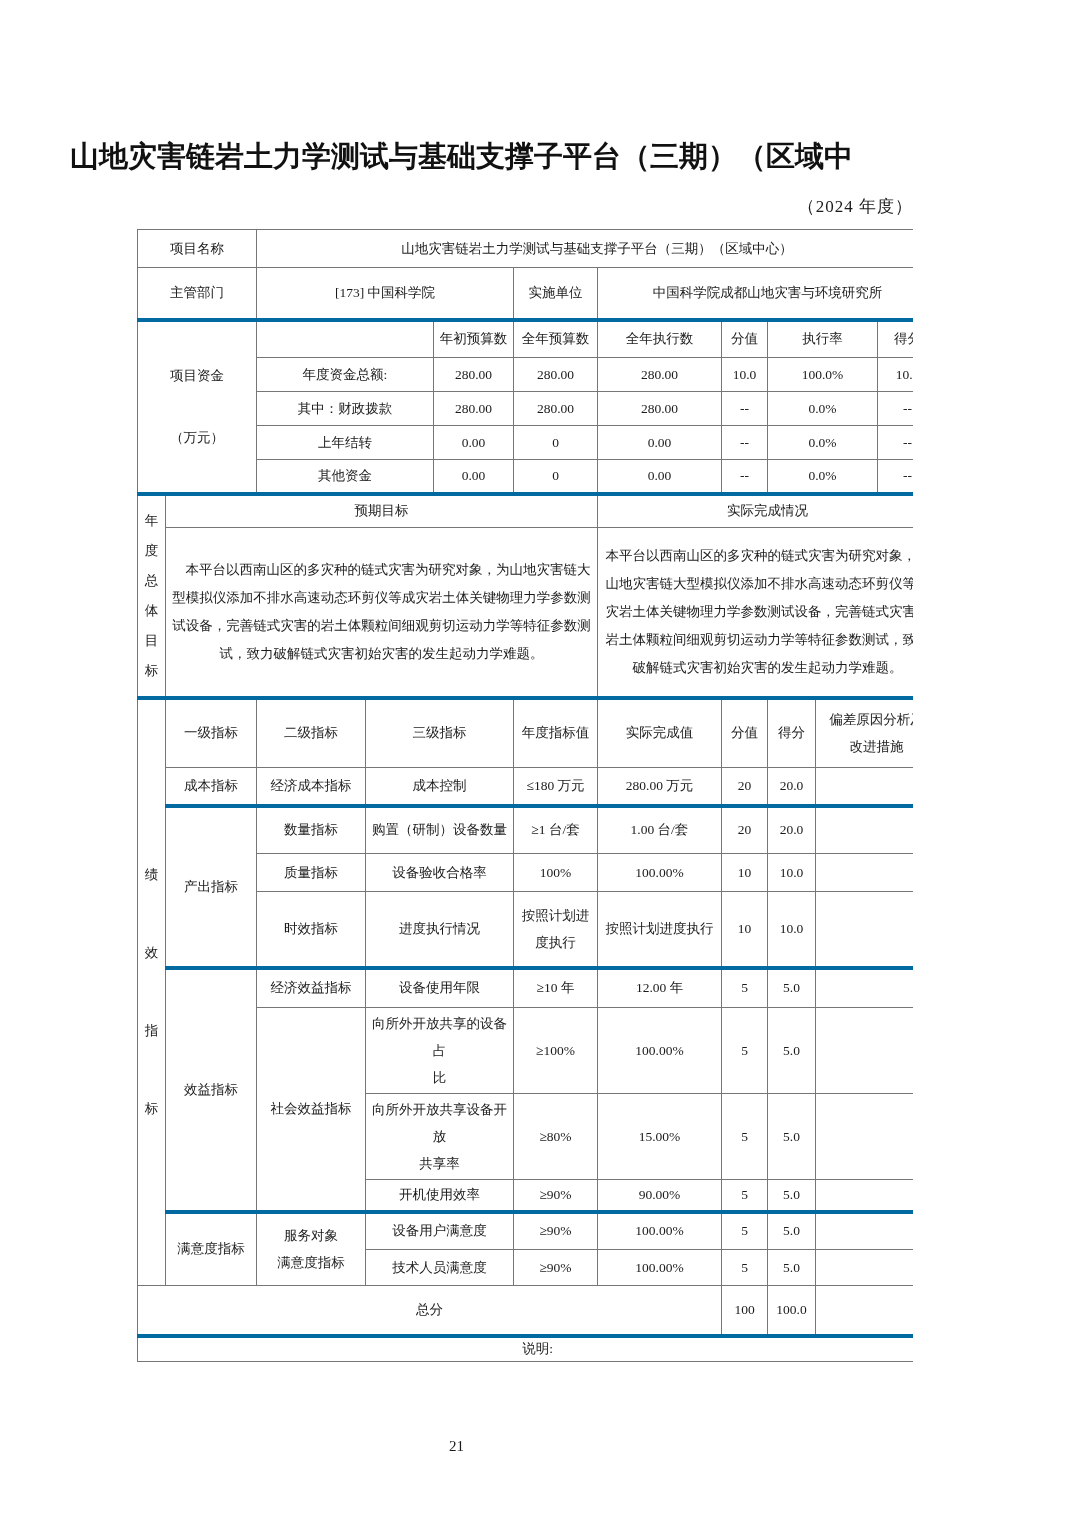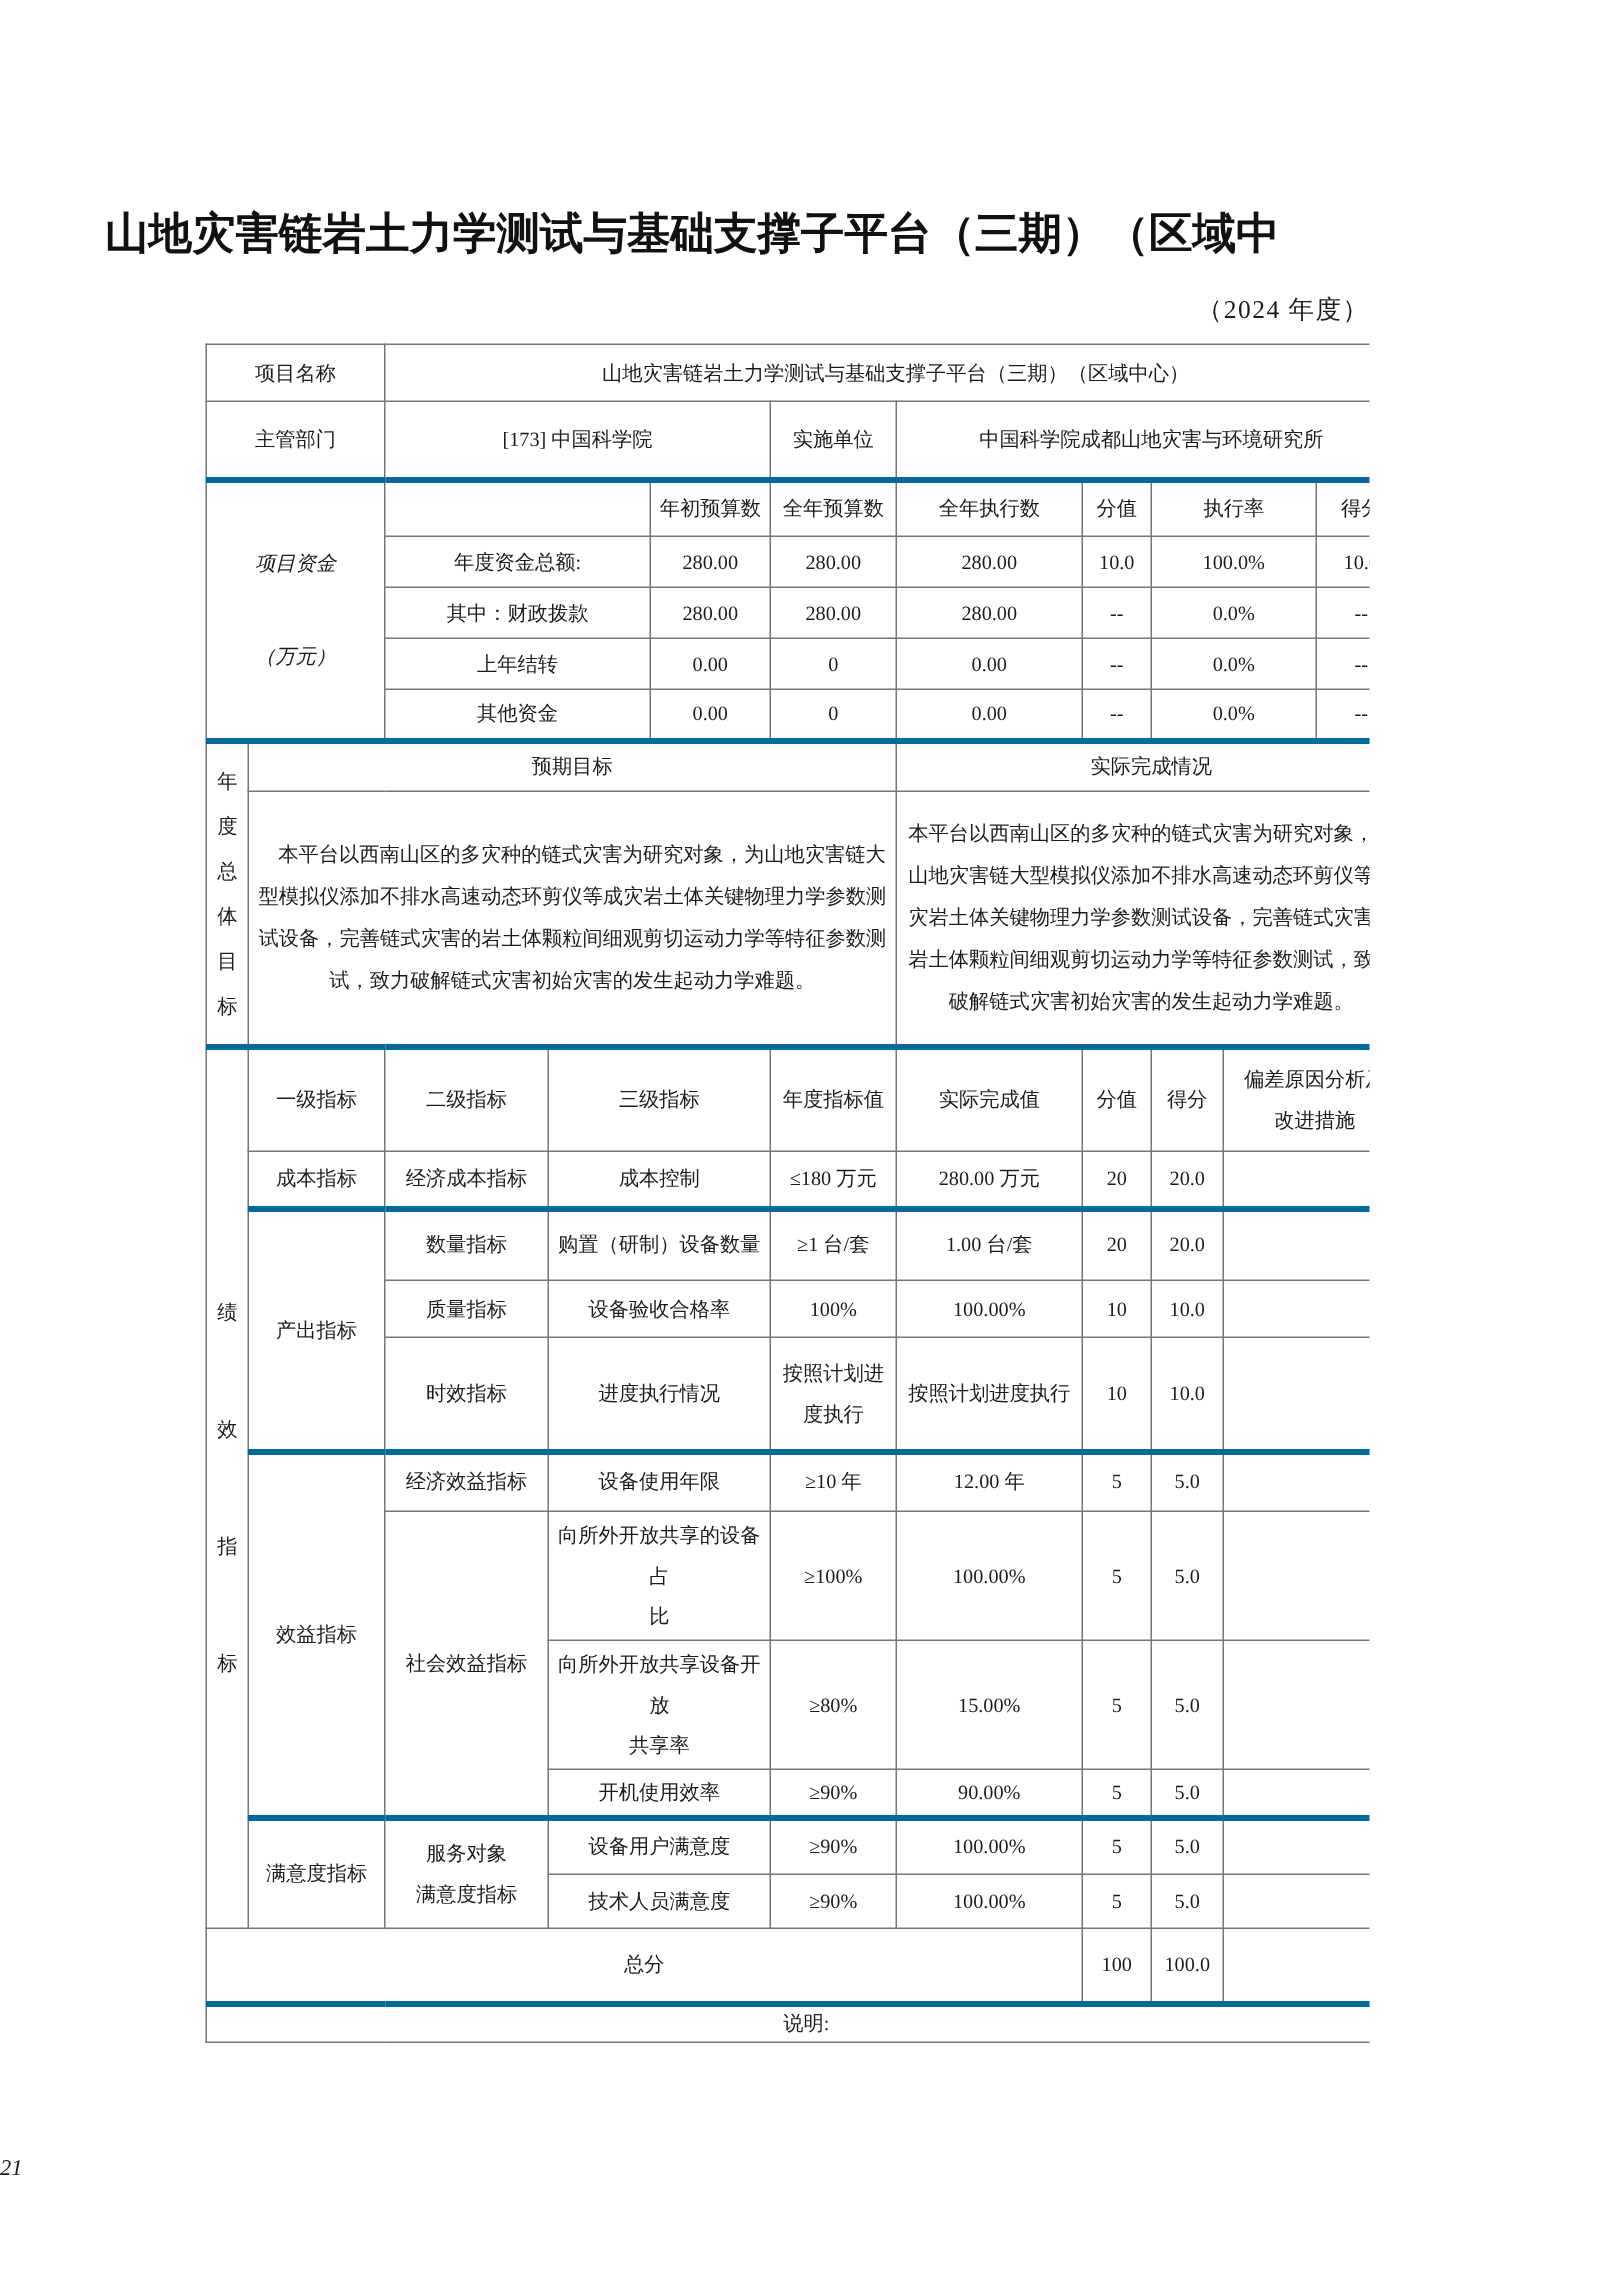--- a/index.html
+++ b/index.html
@@ -37,40 +37,39 @@
     text-align:center;
     vertical-align:middle;
     padding:2px 5px;
     word-break:break-all;
     box-sizing:border-box;
   }
   tr.bt2 > td{border-top:4px solid #0369a1;}
   .ra{text-align:right;padding-right:11px;}
   .la{text-align:left;padding-left:11px;}
   .preline{white-space:pre-line;line-height:2;}
-  .fund-label{white-space:pre-line;line-height:62px;font-style:italic;}
+  .fund-label{white-space:pre-line;line-height:62px;}
   .vgoal{white-space:pre-line;line-height:30px;padding:0;}
   .vperf{white-space:pre-line;line-height:78px;padding:0;}
   .goal-cell{
     text-align:justify;
     vertical-align:top;
     padding:7px 11px 4px 11px;
     line-height:28px;
     font-size:13.5px;
   }
   .indent1{text-indent:13px;}
   .h38{height:38px}.h52{height:52px}.h34{height:34px}.h170{height:170px}
   .h70{height:70px}.h48{height:48px}.h76{height:76px}.h40{height:40px}
   .h65{height:65px}.h55{height:55px}.h32{height:32px}.h36{height:36px}
   .h50{height:50px}.h26{height:26px}
   .pageno{
-    text-align:left;
+    text-align:center;
     margin-top:76px;
     font-size:15px;
-    font-style:italic;
   }
 </style>
 </head>
 <body>
 
 <div class="sheet">
 
   <div class="title">
     <span>山地灾害链岩土力学测试与基础支撑子平台（三期）（区域中</span><br>
   </div>

